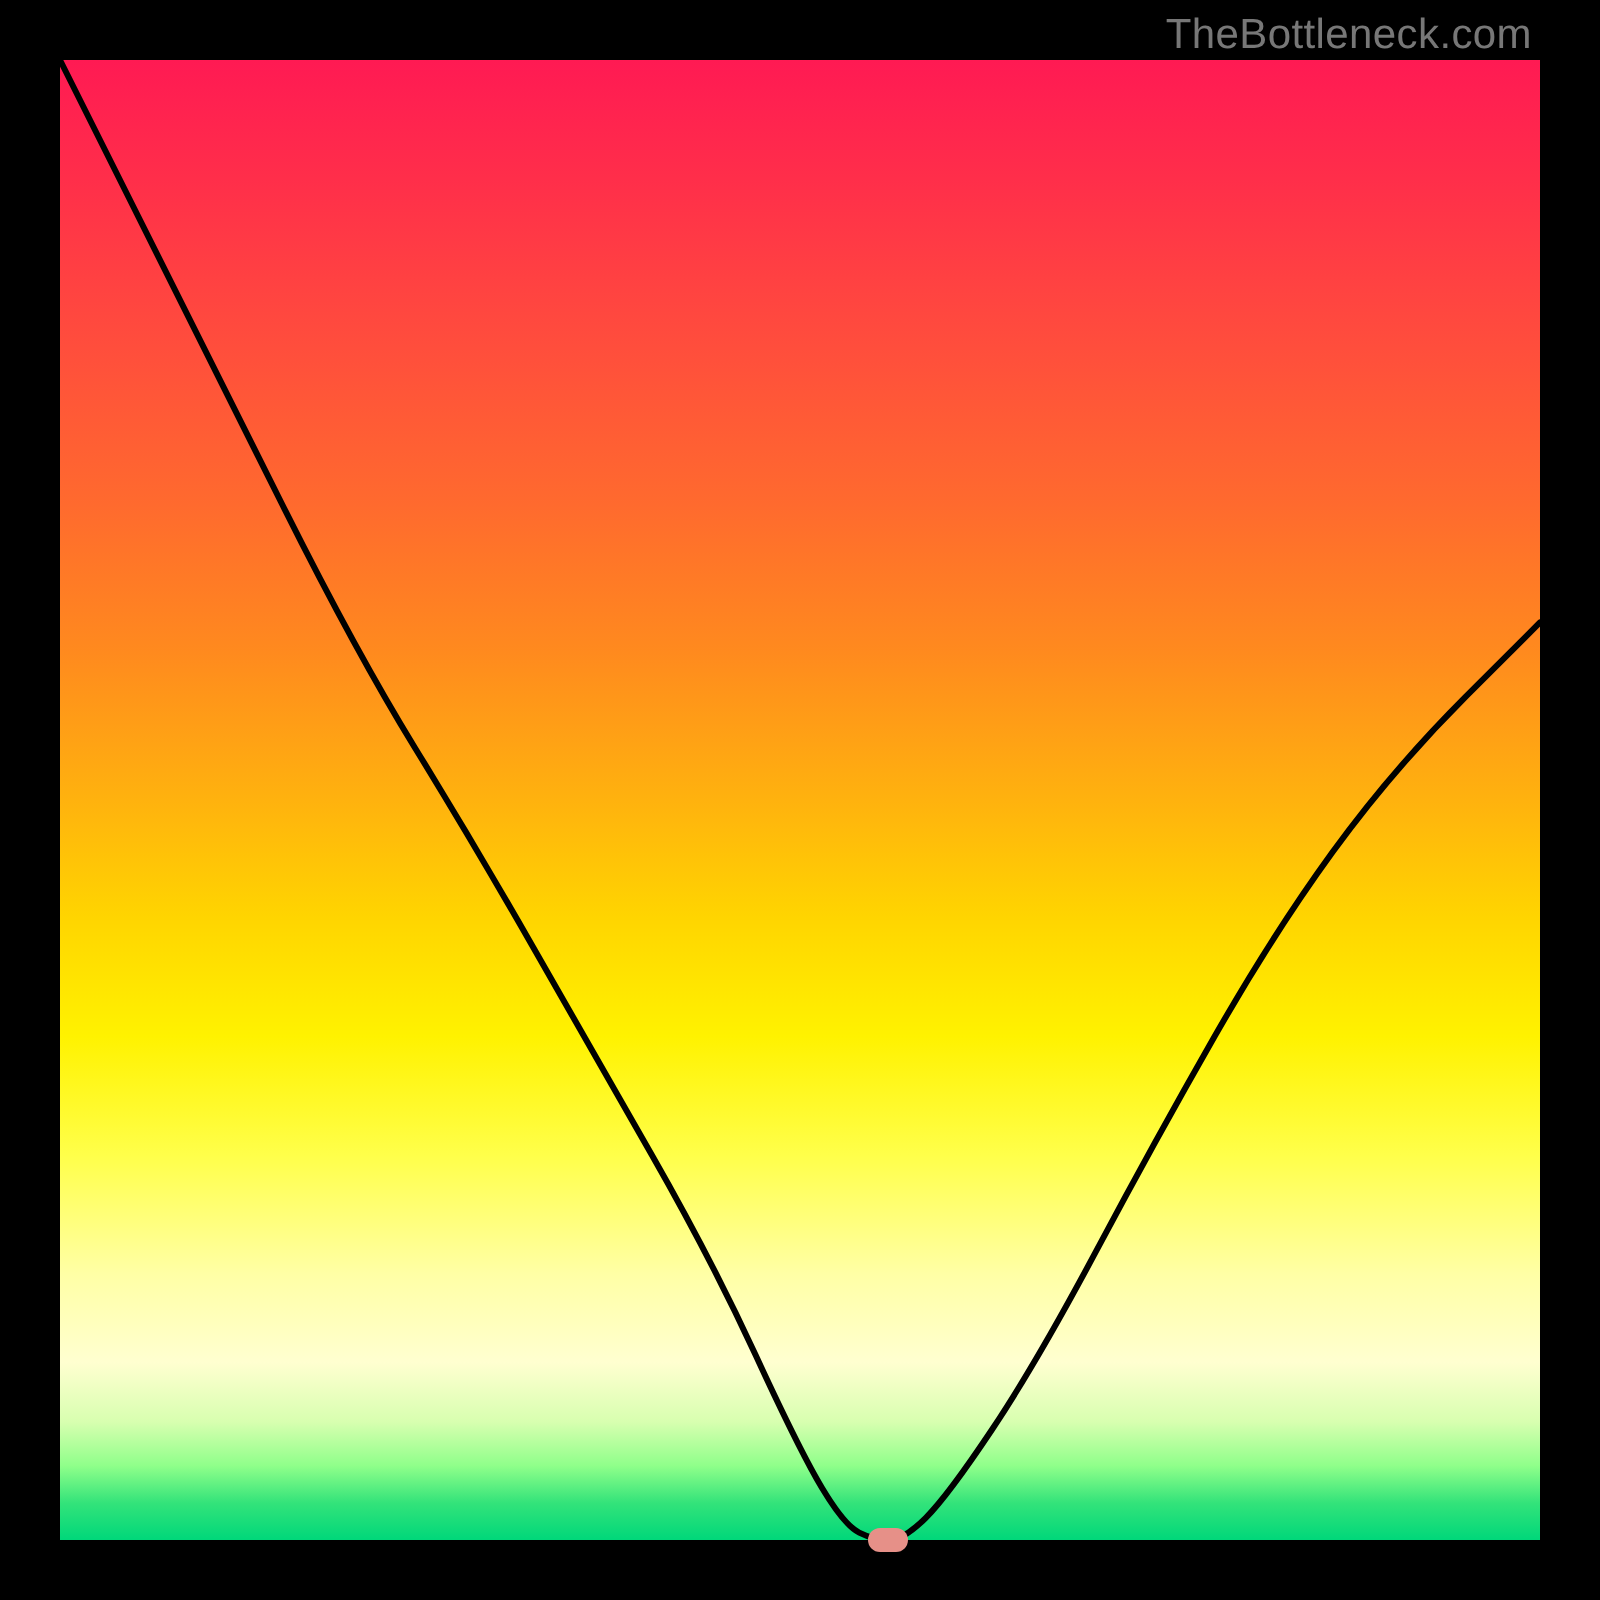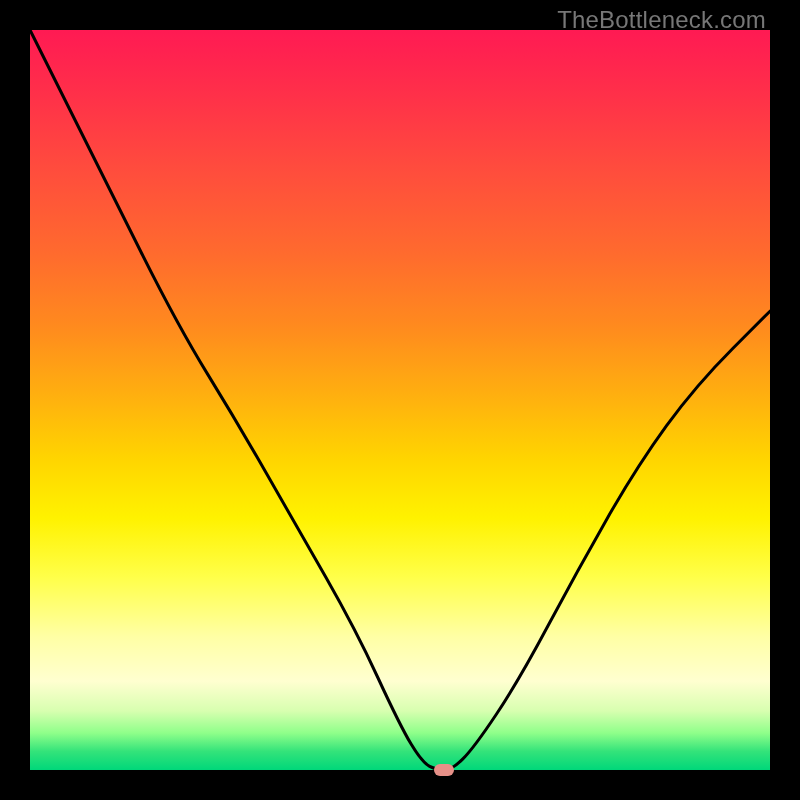--- a/index.html
+++ b/index.html
@@ -41,21 +41,21 @@
       #8fff8a 95%,
       #33e37a 97.5%,
       #00d77a 100%
     );
   }
   .watermark {
     position: absolute;
     top: 6px;
     right: 34px;
     color: #777;
-    font-size: 24px;
+    font-size: 21px;
     font-weight: 500;
     letter-spacing: 0.2px;
     user-select: none;
   }
   svg.curve {
     position: absolute;
     left: 0;
     top: 0;
     width: 740px;
     height: 740px;

